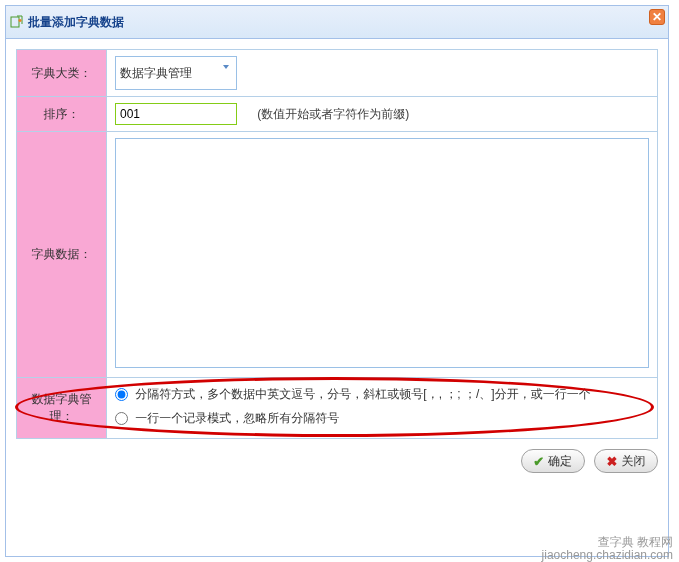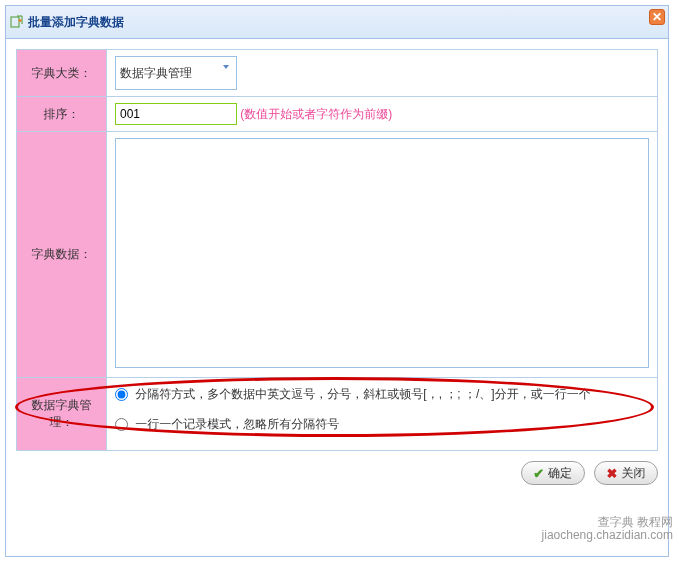--- a/index.html
+++ b/index.html
@@ -15,38 +15,38 @@
     .content { padding: 10px; }
     
     .form-table { width: 100%; border-collapse: collapse; border: 1px solid #b5d0e8; }
     .form-table td { border: 1px solid #b5d0e8; padding: 6px 8px; vertical-align: middle; color: #333; }
     .label-cell { width: 90px; background: #f9a8d4; text-align: center; color: #444; }
     
     .select-box { border: 1px solid #9ac0e6; height: 22px; width: 122px; position: relative; display: inline-flex; align-items: center; padding: 16px 4px; background: #fff; }
     .select-box .arrow { position: absolute; right: 2px; top: 2px; width: 16px; height: 16px; display: flex; align-items: center; justify-content: center; color: #5a8ac6; }
     
     .text-input { border: 1px solid #84cc16; height: 22px; width: 122px; padding: 0 4px; background: #fff; }
-    .hint-text { margin-left: 0; color: #ec4899; }
+    .hint-text { margin-left: 17px; color: #404040; }
     
     .textarea-big { border: 1px solid #9ac0e6; width: 100%; height: 230px; resize: none; padding: 4px; background: #fff; }
     .textarea-small { border: 1px solid #9ac0e6; width: 100%; height: 36px; resize: none; padding: 4px; background: #fff; }
     
     .radio-group { line-height: 20px; }
-    .radio-group label { display: block; margin-bottom: 10px; cursor: pointer; }
+    .radio-group label { display: block; margin-bottom: 4px; cursor: pointer; }
     .radio-group input { margin-right: 4px; vertical-align: middle; }
     
     .highlight-row { position: relative; }
     .highlight-oval { position: absolute; border: 3px solid #d10000; border-radius: 50% / 50%; pointer-events: none; z-index: 10; left: 9px; top: 371px; width: 639px; height: 60px; }
     
     .button-bar { text-align: right; padding: 10px 0 0 0; }
     .btn { display: inline-flex; align-items: center; justify-content: center; min-width: 64px; height: 24px; border: 1px solid #a0a0a0; border-radius: 12px; background: linear-gradient(#fdfdfd, #e0e0e0); margin-left: 6px; cursor: pointer; padding: 0 10px; gap: 4px; color: #333; }
     .btn .icon-ok { color: #4a9a2a; font-weight: bold; font-size: 13px; }
     .btn .icon-cancel { color: #cc2020; font-weight: bold; font-size: 13px; }
     
-    .watermark { position: absolute; right: 6px; bottom: 20px; color: #999; font-size: 11px; text-align: right; line-height: 13px; }
+    .watermark { position: absolute; right: 6px; bottom: 0; color: #999; font-size: 11px; text-align: right; line-height: 13px; }
   </style>
 </head>
 <body>
 
 <div class="dialog">
   <div class="title-bar">
     <span class="title-icon">
       <svg width="14" height="14" viewBox="0 0 14 14">
           <rect x="1" y="2" width="8" height="10" fill="none" stroke="#4a9a2a" stroke-width="1"></rect>
           <path d="M7 1 L12 1 L12 9" fill="none" stroke="#4a9a2a" stroke-width="1"></path>

